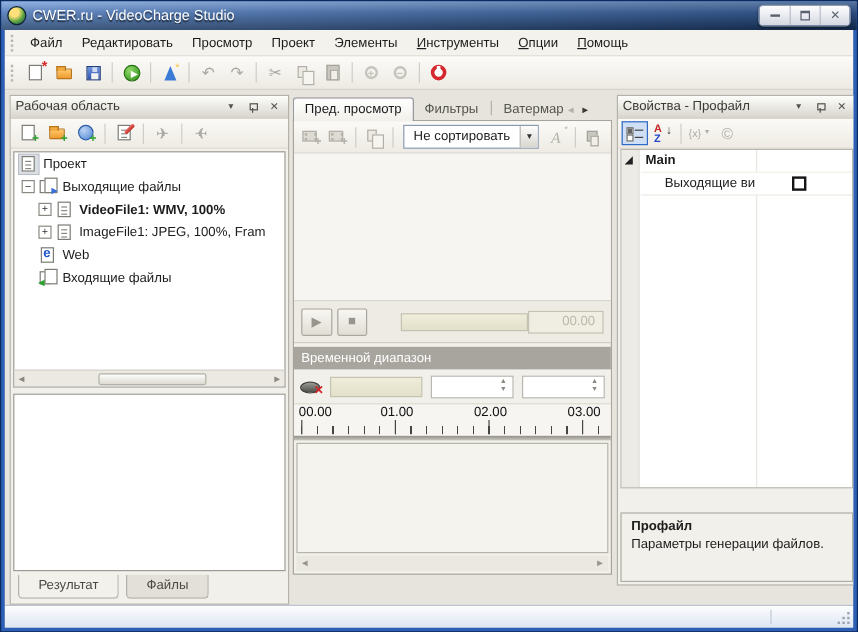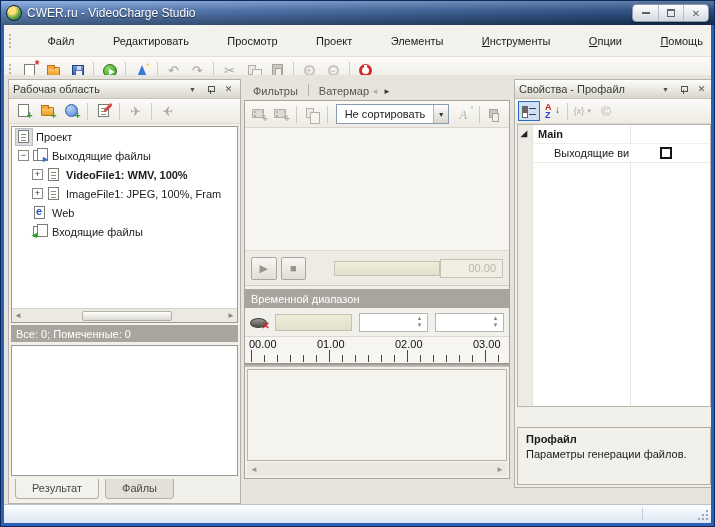--- a/index.html
+++ b/index.html
@@ -16,21 +16,21 @@
     border:1px solid #123;flex:0 0 auto;}
   .title-text{color:#fff;text-shadow:0 1px 1px rgba(0,0,0,.6);font-size:12px;white-space:nowrap;overflow:hidden;}
   .win-controls{margin-left:auto;display:flex;height:18px;border:1px solid #8d9bb3;border-radius:4px;
     background:linear-gradient(#fefefe,#d4d8e1);box-shadow:0 1px 2px rgba(0,0,0,.45);overflow:hidden;}
   .wcb{width:25px;display:flex;align-items:center;justify-content:center;color:#5a6270;font-size:10px;}
   .wcb+.wcb{border-left:1px solid #b6bcc8;}
   .glyph-min{width:8px;height:2px;background:#5a6270;}
   .glyph-max{width:8px;height:8px;border:1px solid #5a6270;border-top-width:2px;}
   
   .inner{position:absolute;top:24px;left:3px;right:3px;bottom:3px;background:#e8e5de;overflow:hidden;}
-  .menubar{height:32px;background:#f3f2ed;border-bottom:1px solid #e0ded5;display:flex;align-items:center;padding-left:3px;justify-content:space-between;}
+  .menubar{height:22px;background:#f3f2ed;border-bottom:1px solid #e0ded5;display:flex;align-items:center;padding-left:3px;}
   .grip{width:4px;height:14px;border-left:2px dotted #b9b6ac;margin:0 4px 0 2px;}
   .mi{padding:3px 8px;white-space:nowrap;}
   .mi .u{text-decoration:underline;}
   .toolbar{height:28px;background:linear-gradient(#fcfbf9,#eceae2);border-bottom:1px solid #d6d4ca;
     display:flex;align-items:center;padding-left:3px;gap:1px;}
   .tbtn{width:23px;height:22px;position:relative;display:flex;align-items:center;justify-content:center;}
   .sep{width:1px;height:17px;background:#cfcdc4;margin:0 3px;flex:0 0 auto;}
   
   .ic{position:relative;width:16px;height:16px;flex:0 0 auto;}
   .doc{position:absolute;left:2px;top:1px;width:11px;height:13px;background:#fff;border:1px solid #7c7c76;}
@@ -374,31 +374,29 @@
               </span>
             <span class="lbl">Входящие файлы</span>
           </div>
           <div class="hscroll">
             <span>◄</span>
             <span class="thumb"></span>
             <span>►</span>
           </div>
         </div>
 
-        <div class="countbar">
-          <span>Все: 0; Помеченные: 0</span>
-        </div>
         <div class="listbox"></div>
         <div class="btabs">
           <span class="btab active">Результат</span>
           <span class="btab">Файлы</span>
         </div>
       </div>
 
       <div class="ttabs" style="left:240px;top:4px;width:266px;">
+        <span class="ttab active">Пред. просмотр</span>
         <span class="ttab flat">Фильтры</span>
         <span class="tsep"></span>
         <span class="ttab flat" style="max-width:62px;overflow:hidden;padding-right:0;">Ватермар</span>
         <span class="tarrows">
           <span style="color:#b3b1a8;">◄</span>
           <span style="color:#3c3b36;">►</span>
         </span>
       </div>
 
       <div class="cbody" style="left:240px;top:25px;width:266px;height:379px;">

